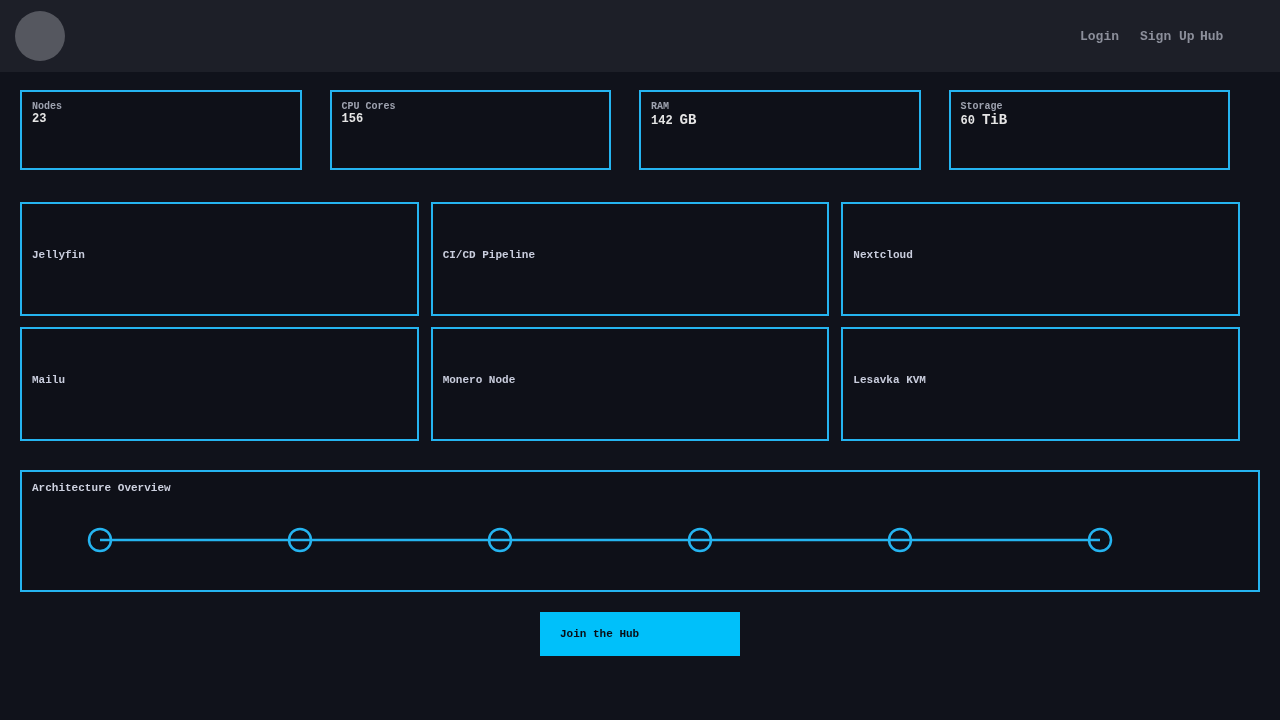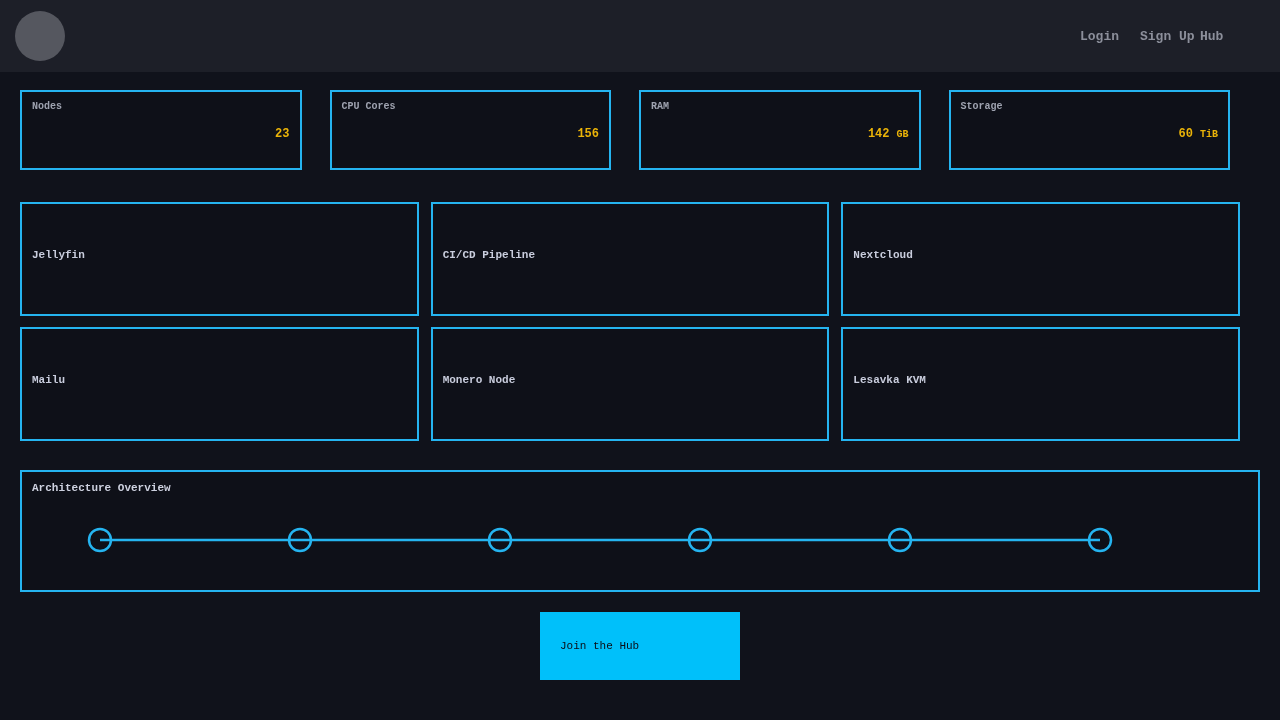--- a/index.html
+++ b/index.html
@@ -51,26 +51,24 @@
     height: 80px;
     background: var(--card-bg);
     border: 2px solid var(--accent);
     padding: 9px 10px;
   }
   .stat-label {
     font-size: 10px;
     color: #9fa3b0;
   }
   .stat-value {
-    margin-top: 15px;
     font-size: 12px;
-    color: #eab308;
-    text-align: right;
+    color: #e5e5e5;
   }
-  .stat-unit { margin-left: 7px; font-size: 10px; }
+  .stat-unit { margin-left: 7px; font-size: 14px; }
   .stat-unit:empty { display: none; }
   
   .services-grid {
     margin: 32px 0 0 20px;
     width: 1220px;
     display: grid;
     grid-template-columns: repeat(3, 1fr);
     gap: 11px 12px;
   }
   .service-card {
@@ -104,28 +102,28 @@
     display: block;
     width: 1216px;
     height: 80px;
     margin-top: 4px;
   }
   
   .cta-row { width: 100%; display: flex; justify-content: center; }
   .cta-button {
     margin-top: 20px;
     width: 200px;
-    height: 68px;
+    height: 44px;
     background: var(--button);
     border: none;
     display: flex;
     align-items: center;
     padding-left: 20px;
     font-family: inherit;
-    font-weight: normal;
+    font-weight: bold;
     font-size: 11px;
     color: #0a0d15;
     cursor: pointer;
   }
 </style>
 </head>
 <body>
 
 <div class="topnav">
   <div class="avatar"></div>

